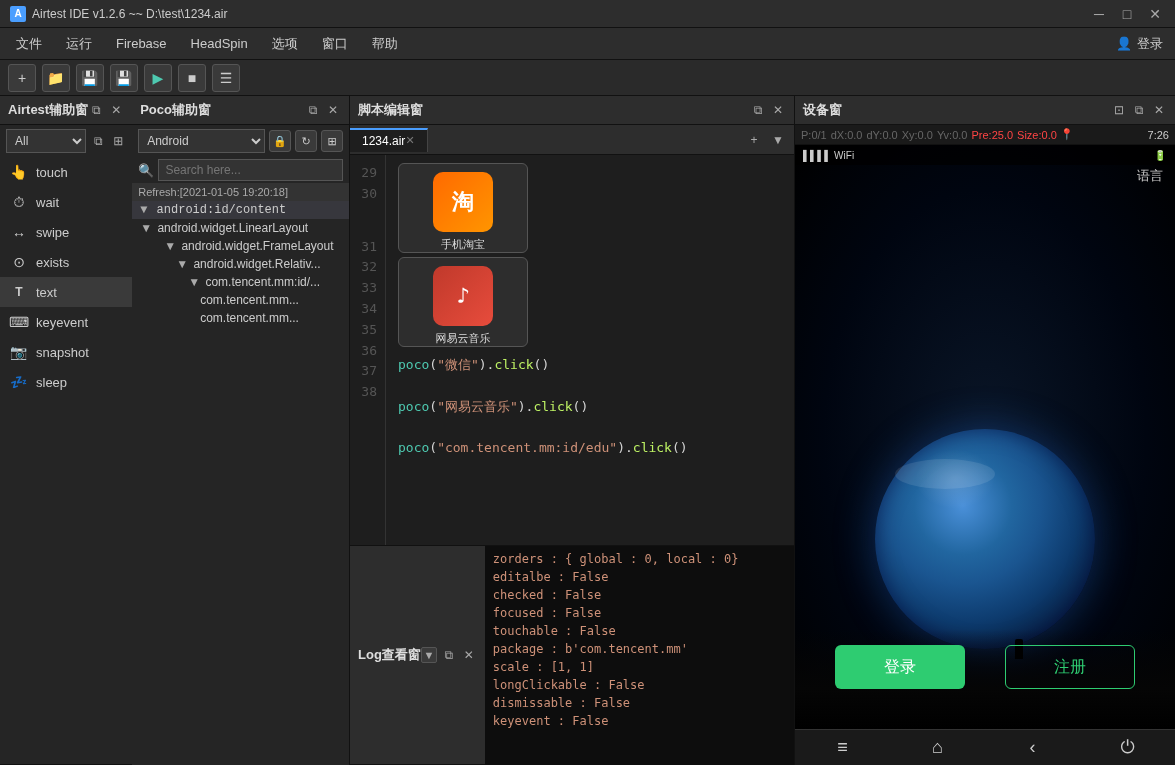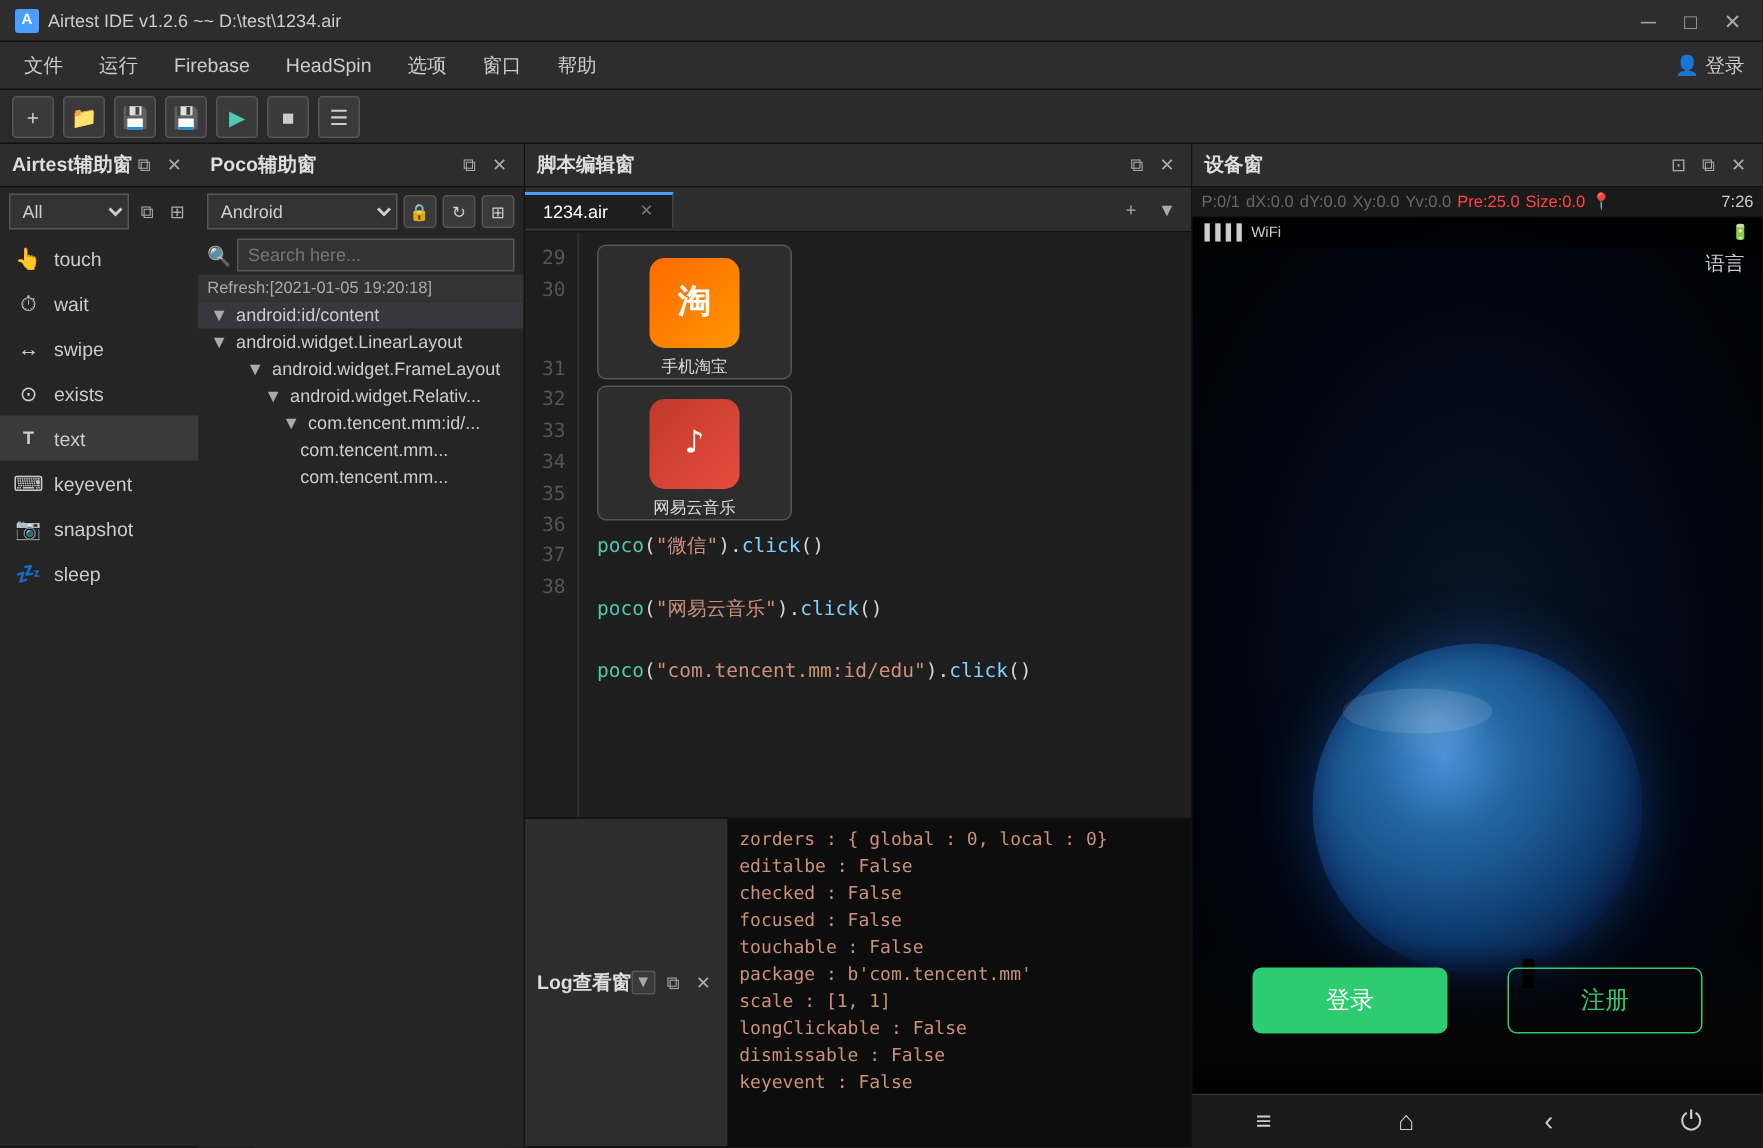--- a/index.html
+++ b/index.html
@@ -241,21 +241,21 @@
       align-items: center;
       border-bottom: 1px solid #111;
       height: 30px;
     }
     .editor-tab {
       padding: 4px 12px;
       color: #aaa;
       cursor: pointer;
       font-size: 12px;
       border-right: 1px solid #444;
-      display: flex; align-items: center; gap: 21px;
+      display: flex; align-items: center; gap: 0;
     }
     .editor-tab.active {
       background: #1e1e1e;
       color: #fff;
       border-top: 2px solid #4a9eff;
     }
     .editor-tab-close {
       font-size: 11px; color: #777; cursor: pointer;
     }
     .editor-tab-controls {
@@ -458,21 +458,21 @@
       display: flex;
       align-items: center;
       justify-content: space-around;
       border-top: 1px solid #333;
     }
     .nav-btn {
       color: #ccc; font-size: 18px; cursor: pointer;
       display: flex; align-items: center; justify-content: center;
       width: 40px; height: 32px;
     }
-    .kw-yellow { color: #7dd3fc; }
+    .kw-yellow { color: #bef264; }
     .kw-string { color: #ce9178; }
     .line-poco { color: #4ec9b0; }
     
     ::-webkit-scrollbar { width: 6px; height: 6px; }
     ::-webkit-scrollbar-track { background: #1a1a1a; }
     ::-webkit-scrollbar-thumb { background: #444; border-radius: 3px; }
   </style>
 </head>
 <body>
 
@@ -584,21 +584,21 @@
         <button class="poco-ctrl-btn">⊞</button>
       </div>
       <div class="search-row">
         <span style="margin-right:4px;color:#666;">🔍</span>
         <input type="text" class="search-input" placeholder="Search here..." style="">
       </div>
       <div class="refresh-row">
         <span>Refresh:[2021-01-05 19:20:18]</span>
       </div>
       <div class="tree-view">
-        <div class="tree-item selected" style="padding-left:8px;">
+        <div class="tree-item selected" style="padding-left:8px;font-family:Liberation Mono, monospace;">
           <span class="tree-arrow">▼</span> android:id/content
         </div>
         <div class="tree-item" style="">
           <span class="tree-arrow">▼</span> android.widget.LinearLayout
         </div>
         <div class="tree-item" style="padding-left:32px;">
           <span class="tree-arrow">▼</span> android.widget.FrameLayout
         </div>
         <div class="tree-item" style="padding-left:44px;">
           <span class="tree-arrow">▼</span> android.widget.Relativ...

